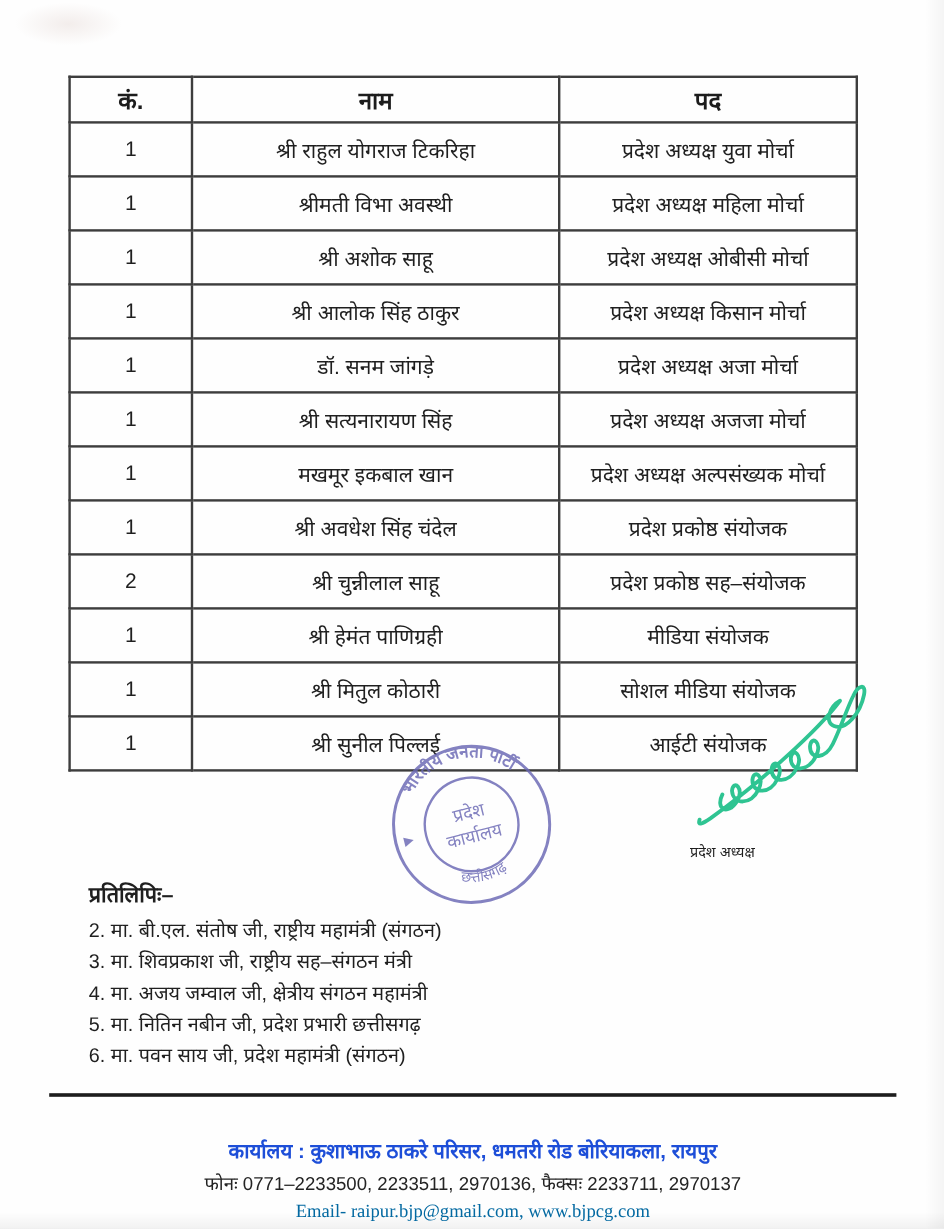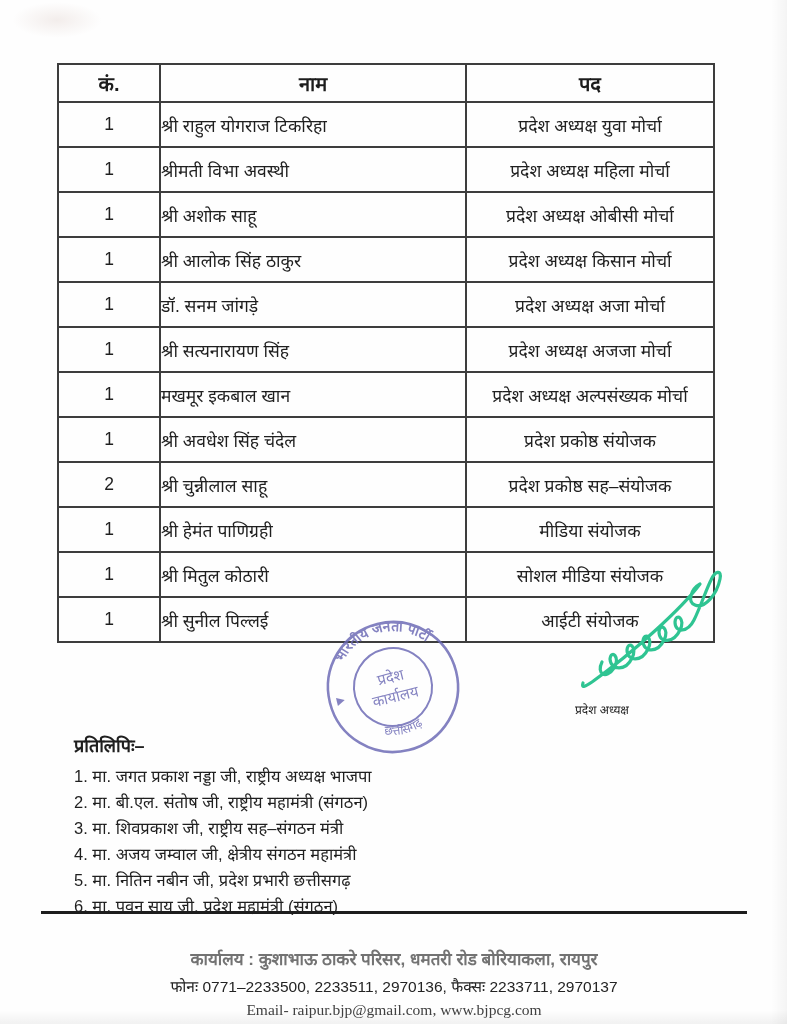--- a/index.html
+++ b/index.html
@@ -44,21 +44,21 @@
     font-weight:bold;
     text-align:center;
     color:#1c1c1c;
   }
   table.roster td{
     height:43px;
     font-size:17.5px;
     color:#1f1f1f;
   }
   td.c-no{text-align:center;font-size:16.5px;}
-  td.c-name{text-align:left;padding-left:12px;margin-left:20px;}
+  td.c-name{text-align:center;padding-left:12px;margin-left:20px;}
   td.c-post{text-align:center;}
 
   
   .stamp{
     position:absolute;left:318px;top:612px;width:150px;height:150px;
     color:#6a68b4;
     opacity:.82;
     transform:rotate(-14deg);
   }
   
@@ -84,25 +84,25 @@
   .copies .copies-heading{font-size:18px;font-weight:bold;margin:0 0 6px 0;}
   .copies ol{list-style:none;margin:0;padding:0;}
   .copies li{font-size:16.5px;line-height:26px;}
 
   
   .footer{
     position:absolute;left:41px;top:911px;width:706px;
     text-align:center;
   }
   .footer-divider{height:3px;background:#1d1d1d;margin-bottom:8px;}
-  .footer-address{font-size:17px;font-weight:bold;color:#737373;margin-top:33px;}
+  .footer-address{font-size:17px;font-weight:bold;color:#1d4ed8;margin-top:33px;}
   .footer-phone{font-size:15.5px;margin-top:5px;color:#232323;}
   .footer-email{
     font-family:"Liberation Serif","DejaVu Serif",serif;
-    font-size:15.5px;margin-top:4px;color:#404040;
+    font-size:15.5px;margin-top:4px;color:#0369a1;
   }
 </style>
 </head>
 <body>
 
 <div class="page">
 
   <div class="smudge-topleft"></div>
   <div class="scan-edge-right"></div>
   <div class="scan-edge-bottom"></div>
@@ -237,21 +237,20 @@
   </svg>
 
   <div class="signatory">
     <div class="sig-title">प्रदेश अध्यक्ष</div>
   </div>
 
   <div class="copies">
     <p class="copies-heading">प्रतिलिपिः–</p>
     <ol>
 
-        <li>1. मा. जगत प्रकाश नड्डा जी, राष्ट्रीय अध्यक्ष भाजपा</li>
 
         <li>2. मा. बी.एल. संतोष जी, राष्ट्रीय महामंत्री (संगठन)</li>
 
         <li>3. मा. शिवप्रकाश जी, राष्ट्रीय सह–संगठन मंत्री</li>
 
         <li>4. मा. अजय जम्वाल जी, क्षेत्रीय संगठन महामंत्री</li>
 
         <li>5. मा. नितिन नबीन जी, प्रदेश प्रभारी छत्तीसगढ़</li>
 
         <li>6. मा. पवन साय जी, प्रदेश महामंत्री (संगठन)</li>

